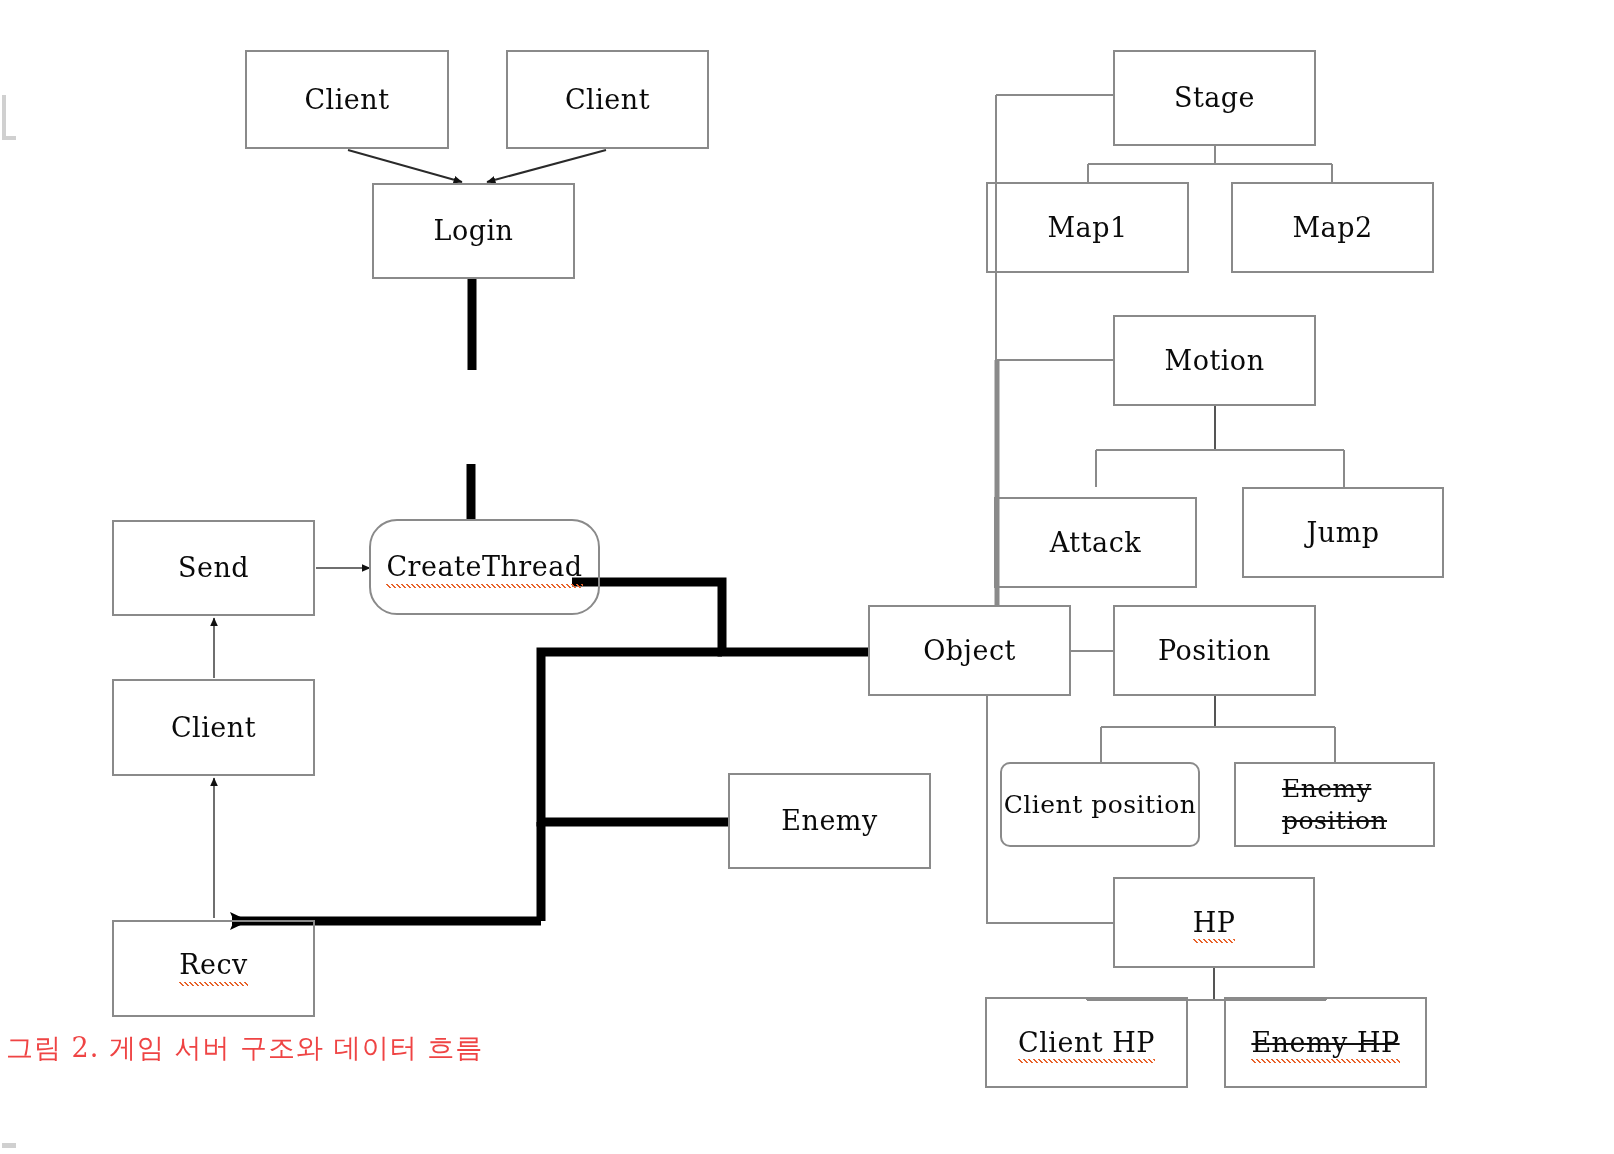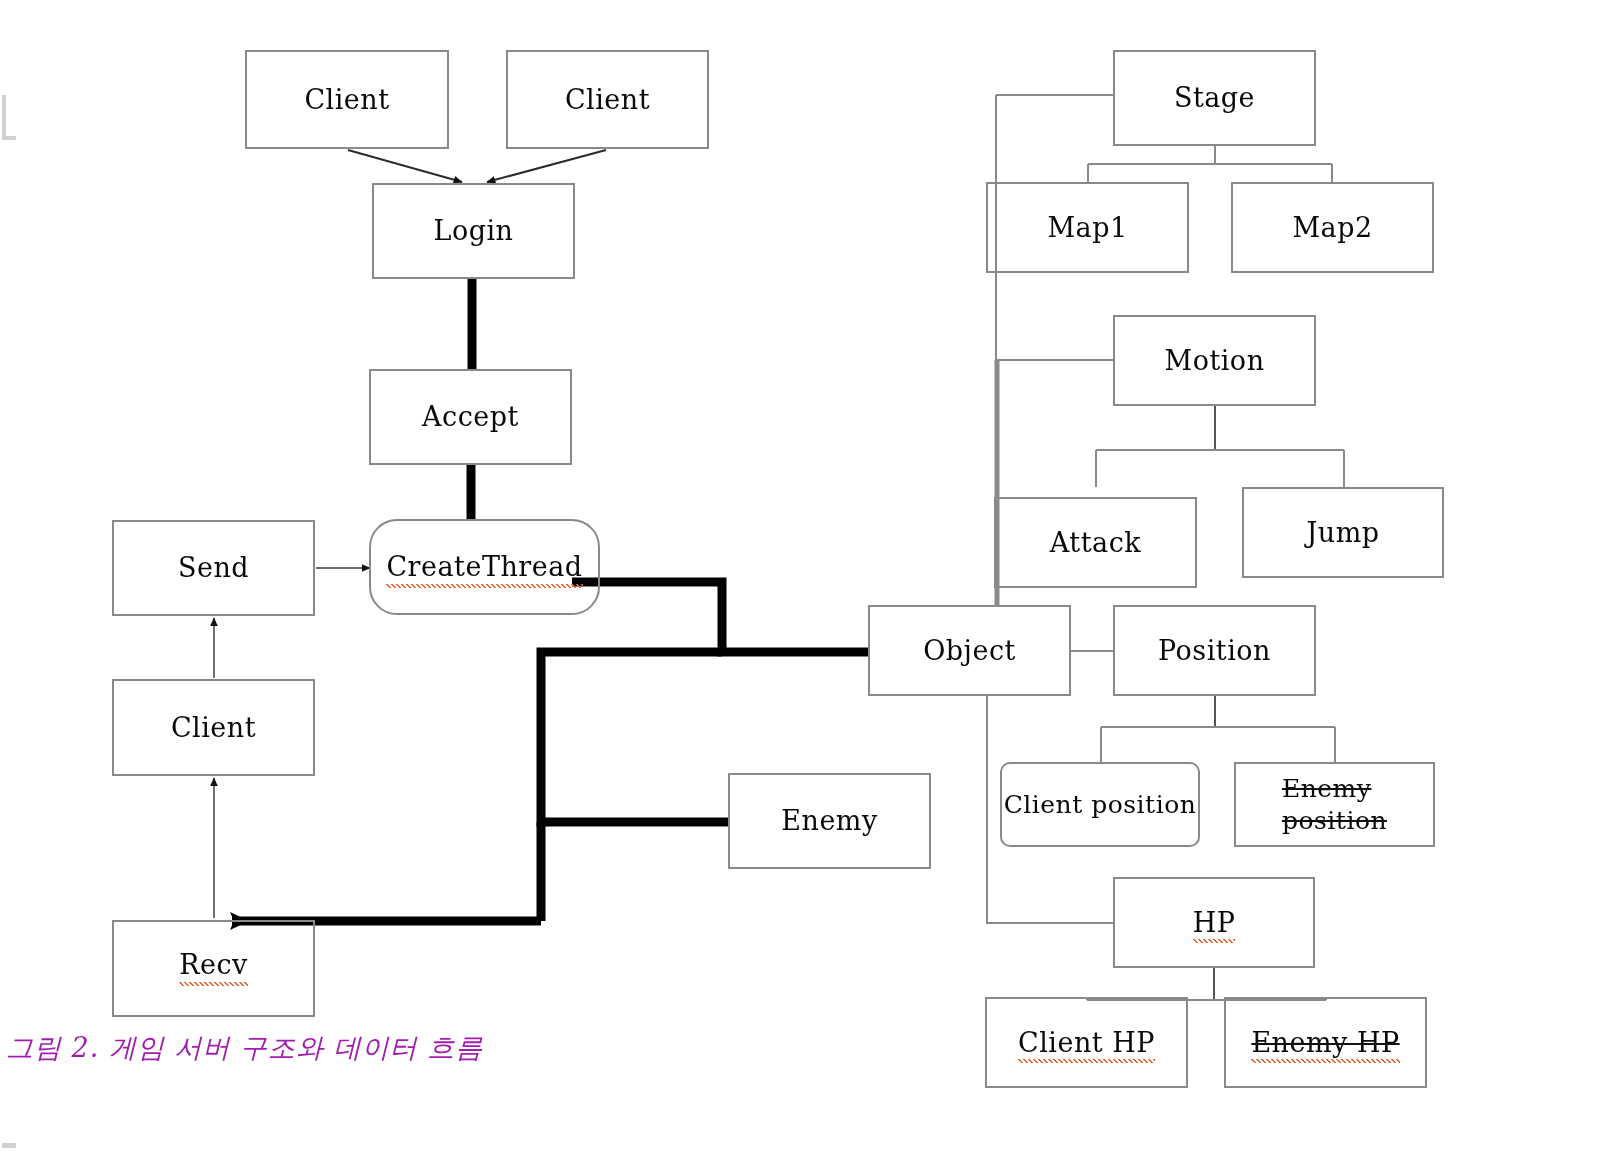--- a/index.html
+++ b/index.html
@@ -64,25 +64,24 @@
   .strike {
     text-decoration: line-through;
     text-decoration-thickness: 2px;
     text-decoration-color: #111;
   }
   .caption {
     position: absolute;
     left: 6px;
     top: 1030px;
     font-size: 27px;
-    color: #a21caf;
+    color: #ef4444;
     letter-spacing: 1px;
     white-space: nowrap;
     z-index: 6;
-    font-style: italic;
   }
   .pagemark {
     position: absolute;
     background: #d0d0d0;
     z-index: 1;
   }
 </style>
 </head>
 <body>
 
@@ -190,23 +189,20 @@
   </div>
 
   <div class="node" style="left:506px; top:50px; width:203px; height:99px;">
     <span class="lbl">Client</span>
   </div>
 
   <div class="node" style="left:372px; top:183px; width:203px; height:96px;">
     <span class="lbl">Login</span>
   </div>
 
-  <div class="node" style="left:369px; top:369px; width:203px; height:96px;">
-    <span class="lbl">Accept</span>
-  </div>
 
   <div class="node" style="left:369px; top:519px; width:231px; height:96px;border-radius:28px;">
     <span class="lbl sp">CreateThread</span>
   </div>
 
   <div class="node" style="left:112px; top:520px; width:203px; height:96px;">
     <span class="lbl">Send</span>
   </div>
 
   <div class="node" style="left:112px; top:679px; width:203px; height:97px;">

